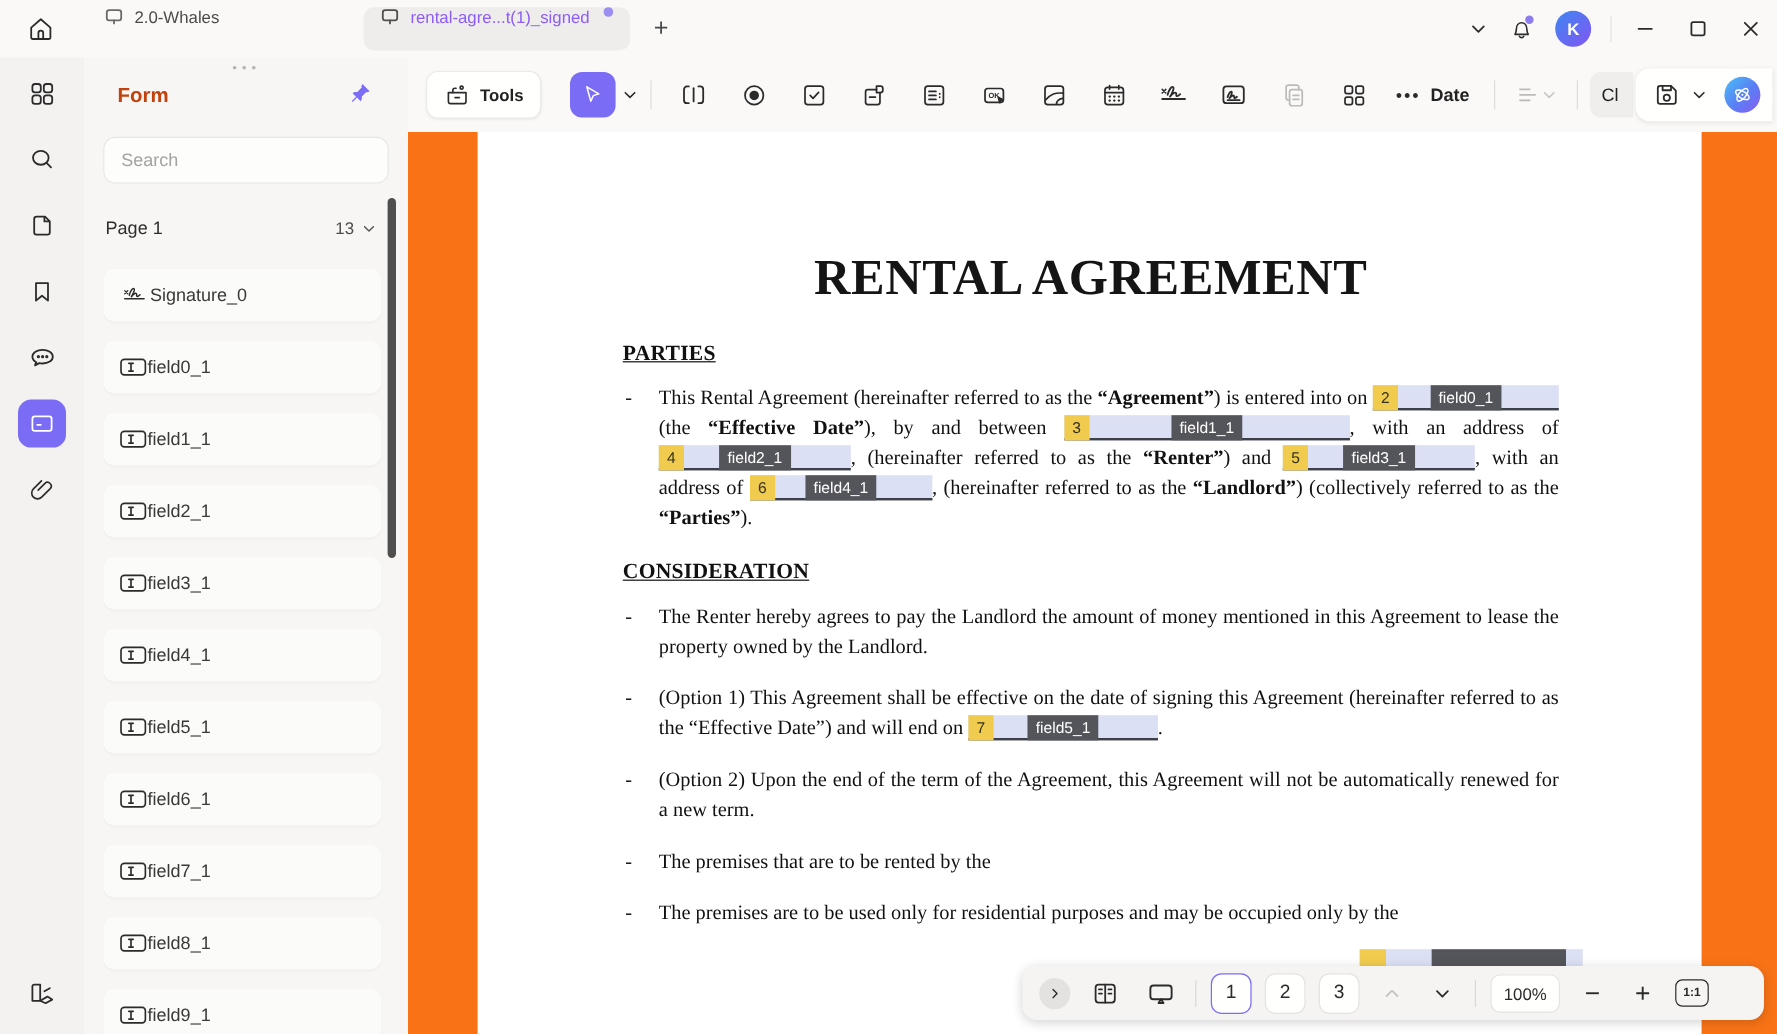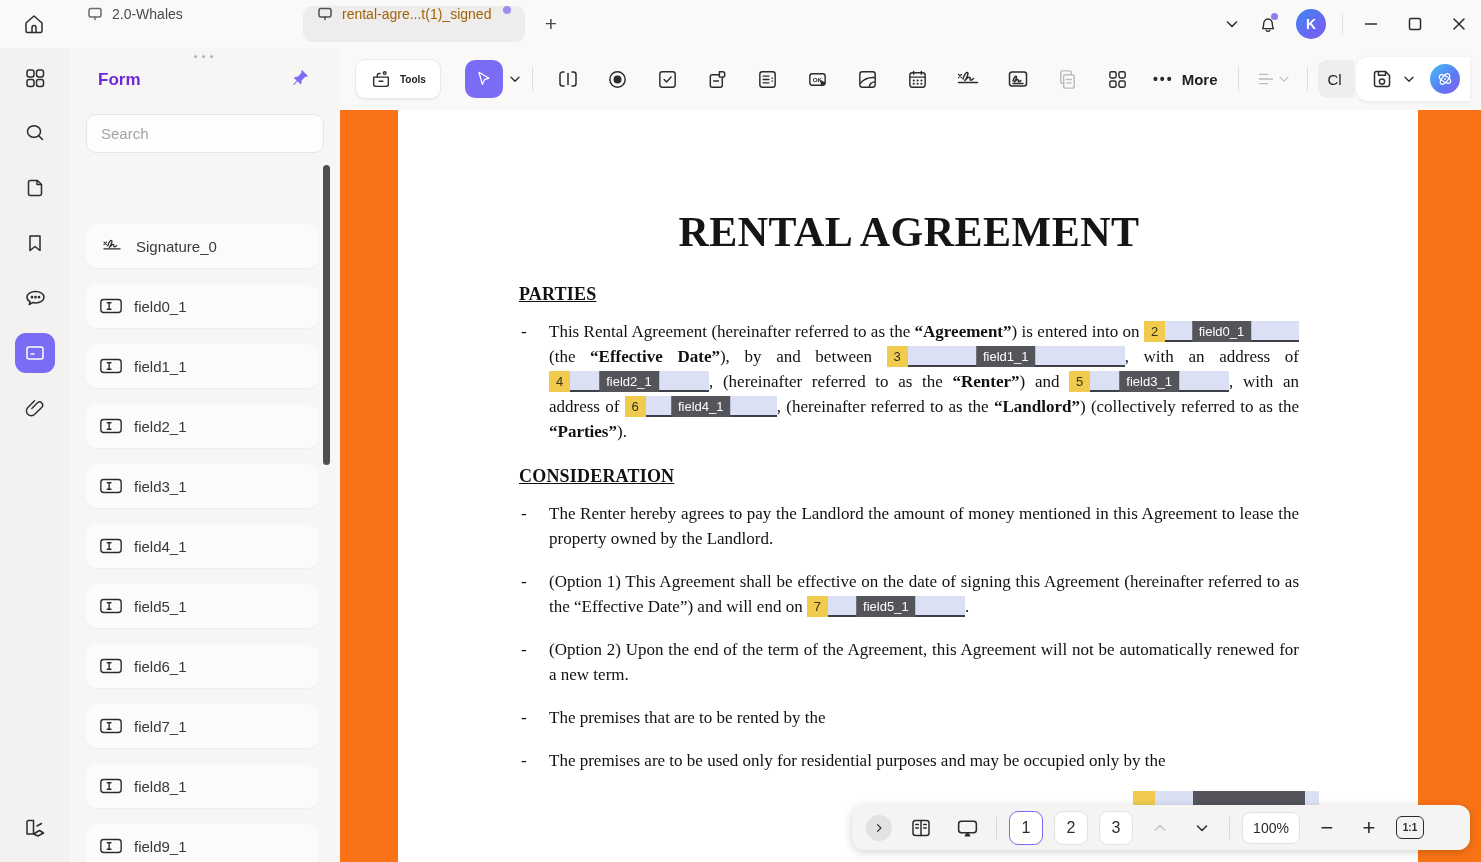--- a/index.html
+++ b/index.html
@@ -6,21 +6,21 @@
   html,body { width:1481px; height:862px; overflow:hidden; }
   body { font-family:"Liberation Sans", sans-serif; background:#faf9f8; color:#2b2b2b; position:relative; }
   svg { display:block; }
   .ic { stroke:#2b2b2b; fill:none; stroke-width:1.5; stroke-linecap:round; stroke-linejoin:round; }
 
   
   .titlebar { position:absolute; left:0; top:0; width:1481px; height:48px; display:flex; align-items:center; }
   .home-btn { width:42px; height:42px; margin-left:13px; border-radius:9px; display:flex; align-items:center; justify-content:center; }
   .tab { height:36px; border-radius:9px; display:flex; align-items:flex-start; gap:9px; padding:0 14px; font-size:14px; color:#4c4b4a; }
   .tab.t1 { margin-left:18px; width:222px; }
-  .tab.active { margin-left:8px; width:222px; background:#efedec; color:#a16207; }
+  .tab.active { margin-left:8px; width:222px; background:#efedec; color:#8b5cf6; }
   .tab-label { white-space:nowrap; overflow:hidden; }
   .mod-dot { width:8px; height:8px; border-radius:50%; background:#9c8df2; margin-left:auto; }
   .newtab { width:28px; height:28px; margin-left:12px; font-size:21px; color:#4a4a4a; display:flex; align-items:center; justify-content:center; font-weight:300; }
   .tb-right { margin-left:auto; display:flex; align-items:center; }
   .tb-btn { width:36px; height:36px; display:flex; align-items:center; justify-content:center; position:relative; }
   .bell-dot { position:absolute; top:7px; right:8px; width:7px; height:7px; border-radius:50%; background:#8d7bf0; }
   .avatar { width:30px; height:30px; border-radius:50%; background:linear-gradient(135deg,#3e86f2,#8257f2); color:#fff; font-size:14px; font-weight:700; display:flex; align-items:center; justify-content:center; margin:0 10px; }
   .vsep { width:1px; height:22px; background:#e2e1e0; margin:0 6px; }
   .winctl { width:44px; height:40px; display:flex; align-items:center; justify-content:center; }
 
@@ -29,36 +29,36 @@
   .rail-btn { width:40px; height:40px; border-radius:11px; display:flex; align-items:center; justify-content:center; margin-top:15px; }
   .rail-btn.first { margin-top:10px; }
   .rail-btn.active { background:#7b6cf6; }
   .rail-btn.active .ic { stroke:#ffffff; }
   .rail-bottom { margin-top:auto; margin-bottom:14px; }
 
   
   .panel { position:absolute; left:70px; top:48px; width:270px; height:814px; background:#f7f6f5; }
   .drag-dots { position:absolute; left:124px; top:7px; display:flex; gap:5px; }
   .drag-dots i { width:3px; height:3px; border-radius:50%; background:#b3b2b1; }
-  .panel-head { position:absolute; left:28px; top:22px; font-size:17px; font-weight:700; color:#6d28d9; }
+  .panel-head { position:absolute; left:28px; top:22px; font-size:17px; font-weight:700; color:#c2410c; }
   .pin { position:absolute; right:30px; top:20px; }
   .searchbox { position:absolute; left:16px; top:66px; width:238px; height:39px; background:#fdfdfc; border:1px solid #e7e6e5; border-radius:10px; padding:0 14px; font-size:15px; color:#333; font-family:"Liberation Sans",sans-serif; }
   .searchbox::placeholder { color:#a4a3a2; }
   .group-row { position:absolute; left:0; top:128px; width:270px; height:28px; display:flex; align-items:center; padding:0 26px 0 18px; }
   .group-label { font-size:15px; color:#2e2d2c; }
   .group-count { margin-left:auto; font-size:14px; color:#4c4b4a; display:flex; align-items:center; gap:6px; }
   .flist { position:absolute; left:16px; top:176px; width:232px; height:638px; overflow:hidden; }
-  .fitem { width:232px; height:44px; margin-bottom:16px; background:#fbfbfa; border-radius:10px; box-shadow:0 1px 2px rgba(0,0,0,0.04); display:flex; align-items:center; padding:0 13px; gap:11px; }
+  .fitem { width:232px; height:44px; margin-bottom:16px; background:#fbfbfa; border-radius:10px; box-shadow:0 1px 2px rgba(0,0,0,0.04); display:flex; align-items:center; padding:0 13px; }
   .fitem-label { font-size:15px; color:#3a3938; }
   .panel-scroll { position:absolute; left:253px; top:117px; width:7px; height:300px; background:#4f4f4f; border-radius:4px; }
 
   
   .main { position:absolute; left:340px; top:48px; width:1141px; height:814px; }
   .toolbar { position:absolute; left:0; top:0; width:1141px; height:62px; display:flex; align-items:center; padding-left:15px; }
-  .tools-btn { height:40px; background:#fffffe; border:1px solid #eceae9; border-radius:10px; box-shadow:0 1px 2px rgba(0,0,0,0.06); display:flex; align-items:center; gap:8px; padding:0 14px; font-size:10px; font-weight:700; color:#222; }
+  .tools-btn { height:40px; background:#fffffe; border:1px solid #eceae9; border-radius:10px; box-shadow:0 1px 2px rgba(0,0,0,0.06); display:flex; align-items:center; gap:8px; padding:0 14px; font-size:14px; font-weight:700; color:#222; }
   .sel-tool { width:38px; height:38px; margin-left:24px; border-radius:10px; background:#7b6cf6; display:flex; align-items:center; justify-content:center; }
   .sel-tool .ic { stroke:#fff; fill:#fff; }
   .chev { margin-left:5px; }
   .tb-div { width:1px; height:24px; background:#dddcdb; margin:0 10px; }
   .tool-ic { width:36px; height:36px; display:flex; align-items:center; justify-content:center; margin:0 7px; border-radius:8px; }
   .tool-ic.dim .ic { stroke:#bcbbba; }
   .more-btn { display:flex; align-items:center; gap:8px; margin:0 10px; font-size:15px; font-weight:700; color:#222; }
   .more-dots { letter-spacing:2px; font-size:14px; color:#2b2b2b; font-weight:700; }
   .align-grp { display:flex; align-items:center; margin:0 6px; }
   .close-btn { height:38px; width:36px; overflow:hidden; background:#efeeec; border-radius:9px 0 0 9px; display:flex; align-items:center; padding-left:10px; font-size:15px; color:#222; }
@@ -244,20 +244,31 @@
       <i></i>
       <i></i>
     </div>
   <div class="panel-head">Form</div>
   <span class="pin">
       <svg width="20" height="20" viewBox="0 0 20 20">
         <path d="M12 2 l6 6 l-2 1 l-0.5 -0.5 l-4 4 c0.3 1.5 0 2.8 -1 3.8 l-3 -3 L4 17 l-0.8 -0.8 l3.5 -3.5 l-2.9 -2.9 c1 -1 2.3 -1.3 3.8 -1 l4 -4 L11 4 Z" fill="#7b6cf6"></path>
       </svg>
     </span>
   <input class="searchbox" placeholder="Search" style="">
+  <div class="group-row">
+    <span class="group-label">Page 1</span>
+    <span class="group-count">
+      <span>13</span>
+      <span>
+          <svg class="ic" width="13" height="13" viewBox="0 0 16 16" style="stroke:#555">
+            <path d="M3.5 6 L8 10.5 L12.5 6"></path>
+          </svg>
+        </span>
+    </span>
+  </div>
   <div class="flist">
       <div class="fitem">
         <span>
           <svg class="ic" width="26" height="22" viewBox="0 0 26 26">
             <path d="M3.5 11.5 l3 -3 m-3 0 l3 3" stroke-width="1.3"></path>
             <path d="M8 13 c1 -4 3 -7 4.5 -6.5 c1.5 0.5 -1 6 -2.5 8 c2 -2.5 4 -4 5 -3 c0.8 0.8 -0.5 2.2 0.5 2.6 c0.8 0.3 2 -0.6 3 -1.6"></path>
             <path d="M3.5 16.5 h19"></path>
           </svg>
         </span>
         <span class="fitem-label">Signature_0</span>
@@ -487,21 +498,21 @@
             <rect x="4" y="4" width="6.5" height="6.5" rx="1.8"></rect>
             <rect x="13.5" y="4" width="6.5" height="6.5" rx="1.8"></rect>
             <rect x="4" y="13.5" width="6.5" height="6.5" rx="1.8"></rect>
             <rect x="13.5" y="13.5" width="6.5" height="6.5" rx="1.8"></rect>
           </svg>
         </span>
       </div>
 
     <div class="more-btn">
       <span class="more-dots">•••</span>
-      <span>More</span>
+      <span>Date</span>
     </div>
     <div class="tb-div"></div>
     <div class="align-grp">
       <span>
           <svg class="ic" width="22" height="22" viewBox="0 0 24 24" style="stroke:#bcbbba">
             <path d="M5 7 h9 M5 12 h14 M5 17 h9"></path>
           </svg>
         </span>
       <span>
           <svg class="ic" width="14" height="14" viewBox="0 0 16 16" style="stroke:#c6c5c4">

